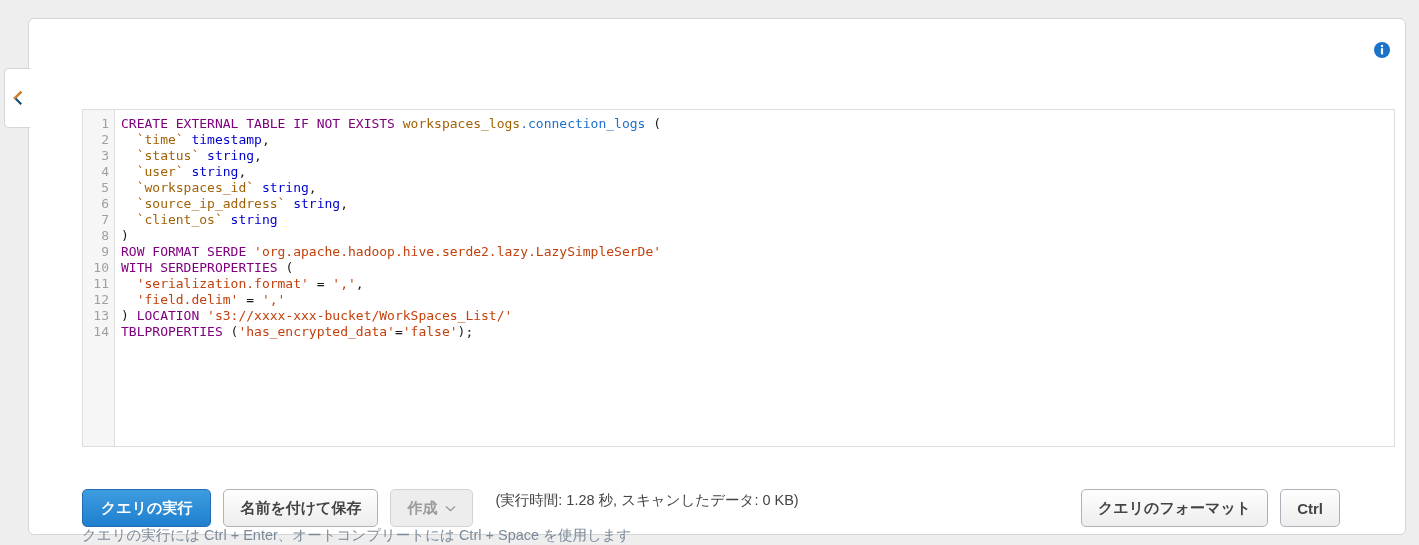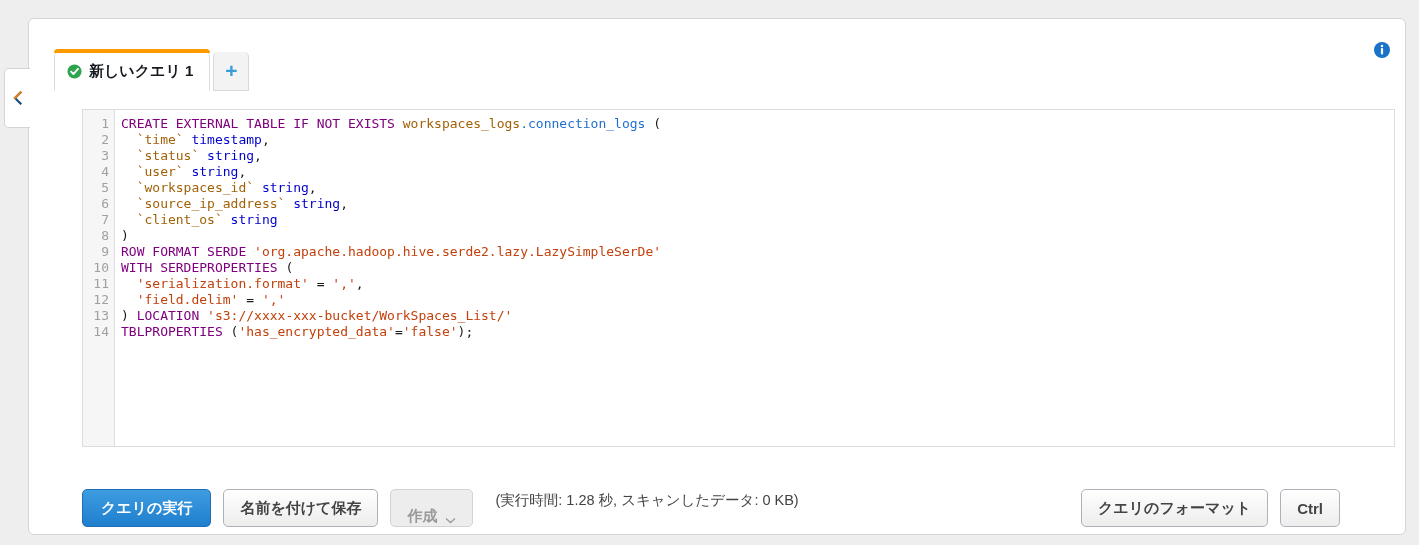--- a/index.html
+++ b/index.html
@@ -229,21 +229,20 @@
     background: linear-gradient(#3e9ce0, #1f7fce);
     border: 1px solid #1f6eb5;
     color: #ffffff;
     padding: 0 18px;
   }
   .btn-disabled {
     background: #ededed;
     border: 1px solid #d3d3d3;
     color: #9a9a9a;
     cursor: default;
-    align-items: flex-end;
   }
   .caret {
     margin-left: 8px;
     font-size: 11px;
     font-weight: normal;
     color: #9a9a9a;
   }
 
   .exec-stats {
     margin-left: 10px;
@@ -280,34 +279,20 @@
   <div class="panel">
 
     <div class="info-icon">
       <svg width="18" height="18" viewBox="0 0 18 18" aria-hidden="true">
         <circle cx="9" cy="9" r="8" fill="#1a73c8"></circle>
         <circle cx="9" cy="4.9" r="1.25" fill="#ffffff"></circle>
         <rect x="7.9" y="7" width="2.2" height="6.4" rx="1" fill="#ffffff"></rect>
       </svg>
     </div>
 
-    <div class="tabbar">
-      <div class="tab active">
-        <span class="tab-status-icon">
-          <svg width="15" height="15" viewBox="0 0 16 16" aria-hidden="true">
-            <circle cx="8" cy="8" r="7.5" fill="#2fa44f"></circle>
-            <polyline points="4.3,8.2 6.8,10.7 11.7,5.3" fill="none" stroke="#ffffff" stroke-width="2" stroke-linecap="round" stroke-linejoin="round"></polyline>
-          </svg>
-        </span>
-        <span class="tab-label">新しいクエリ 1</span>
-      </div>
-      <div class="tab tab-add">
-        <span class="plus">+</span>
-      </div>
-    </div>
 
     <div class="editor">
       <div class="gutter" id="gutter">
           <div>1</div>
           <div>2</div>
           <div>3</div>
           <div>4</div>
           <div>5</div>
           <div>6</div>
           <div>7</div>
@@ -344,15 +329,16 @@
       <div class="actions-right">
         <div class="btn">
           <span>クエリのフォーマット</span>
         </div>
         <div class="btn">
           <span>Ctrl</span>
         </div>
       </div>
     </div>
 
+    <div class="hint">クエリの実行には Ctrl + Enter、オートコンプリートには Ctrl + Space を使用します</div>
 
   </div>
 </div>
 
 </body></html>

